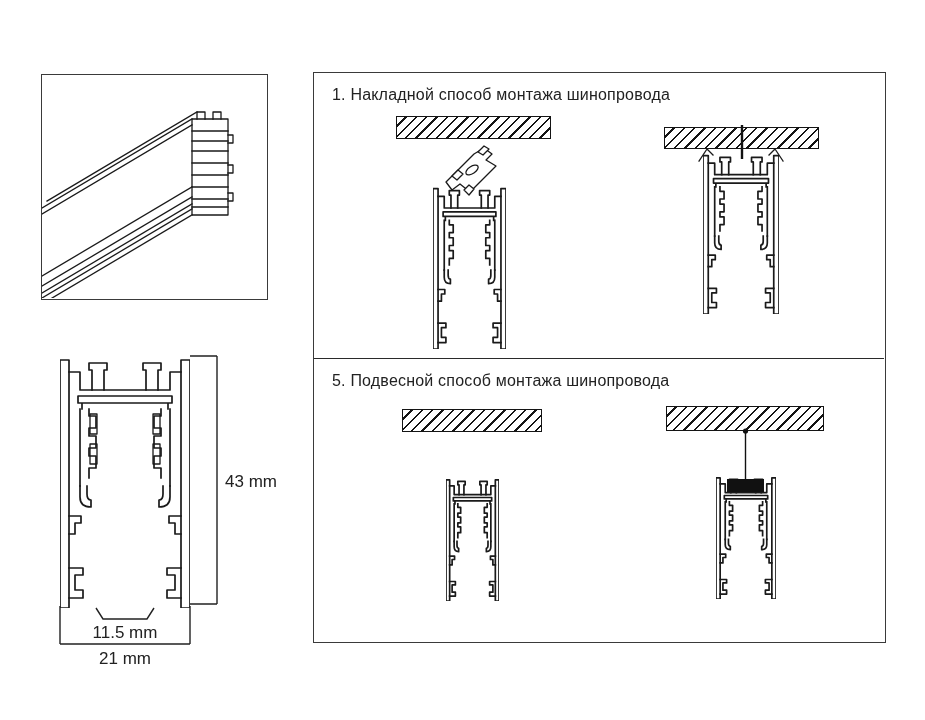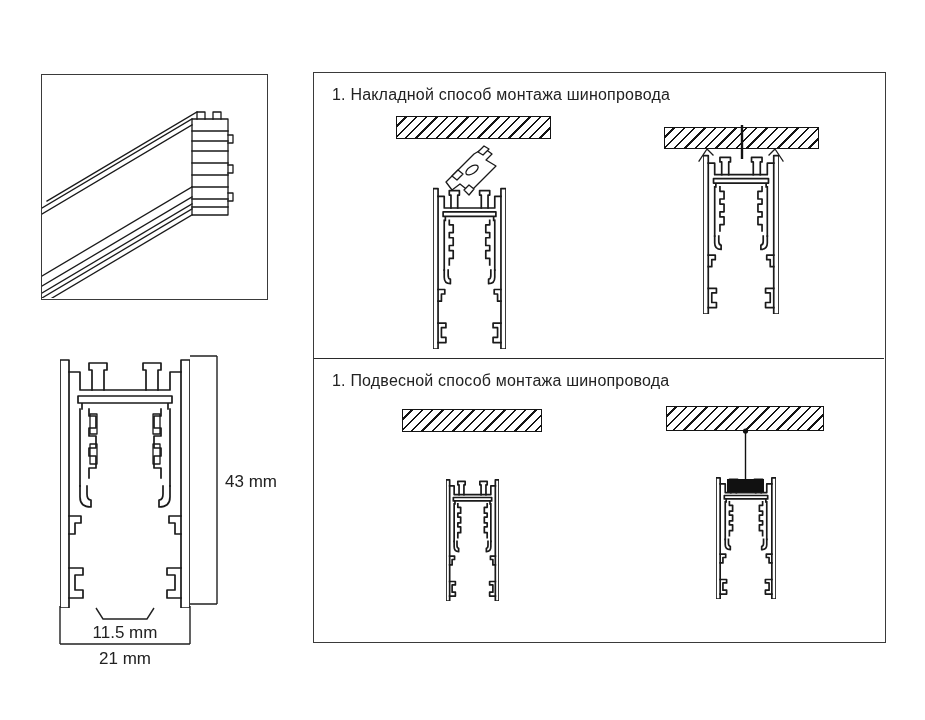--- a/index.html
+++ b/index.html
@@ -132,21 +132,21 @@
     </svg>
     <svg class="abs" style="left:379px;top:72px;" width="96" height="18" viewBox="0 0 96 18">
       <path class="ln thin" d="M6,16 L14,4 L20,10 M90,16 L82,4 L76,10"></path>
     </svg>
     <svg class="abs" style="left:389px;top:80px;" width="76" height="161" viewBox="0 0 130 252" preserveAspectRatio="none">
       <use href="#tp"></use>
     </svg>
   </div>
 
   <div class="section section-bottom">
-    <div class="panel-title">1. Подвесной способ монтажа шинопровода</div>
+    <div class="panel-title">5. Подвесной способ монтажа шинопровода</div>
 
     <div class="hatch" style="left:88px;top:50px;width:140px;height:23px;"></div>
     <svg class="abs" style="left:132px;top:119px;" width="53" height="123" viewBox="0 0 130 252" preserveAspectRatio="none">
       <use href="#tp"></use>
     </svg>
 
     <div class="hatch" style="left:352px;top:47px;width:158px;height:25px;"></div>
     <svg class="abs" style="left:402px;top:117px;" width="60" height="123" viewBox="0 0 130 252" preserveAspectRatio="none">
       <use href="#tp"></use>
     </svg>

